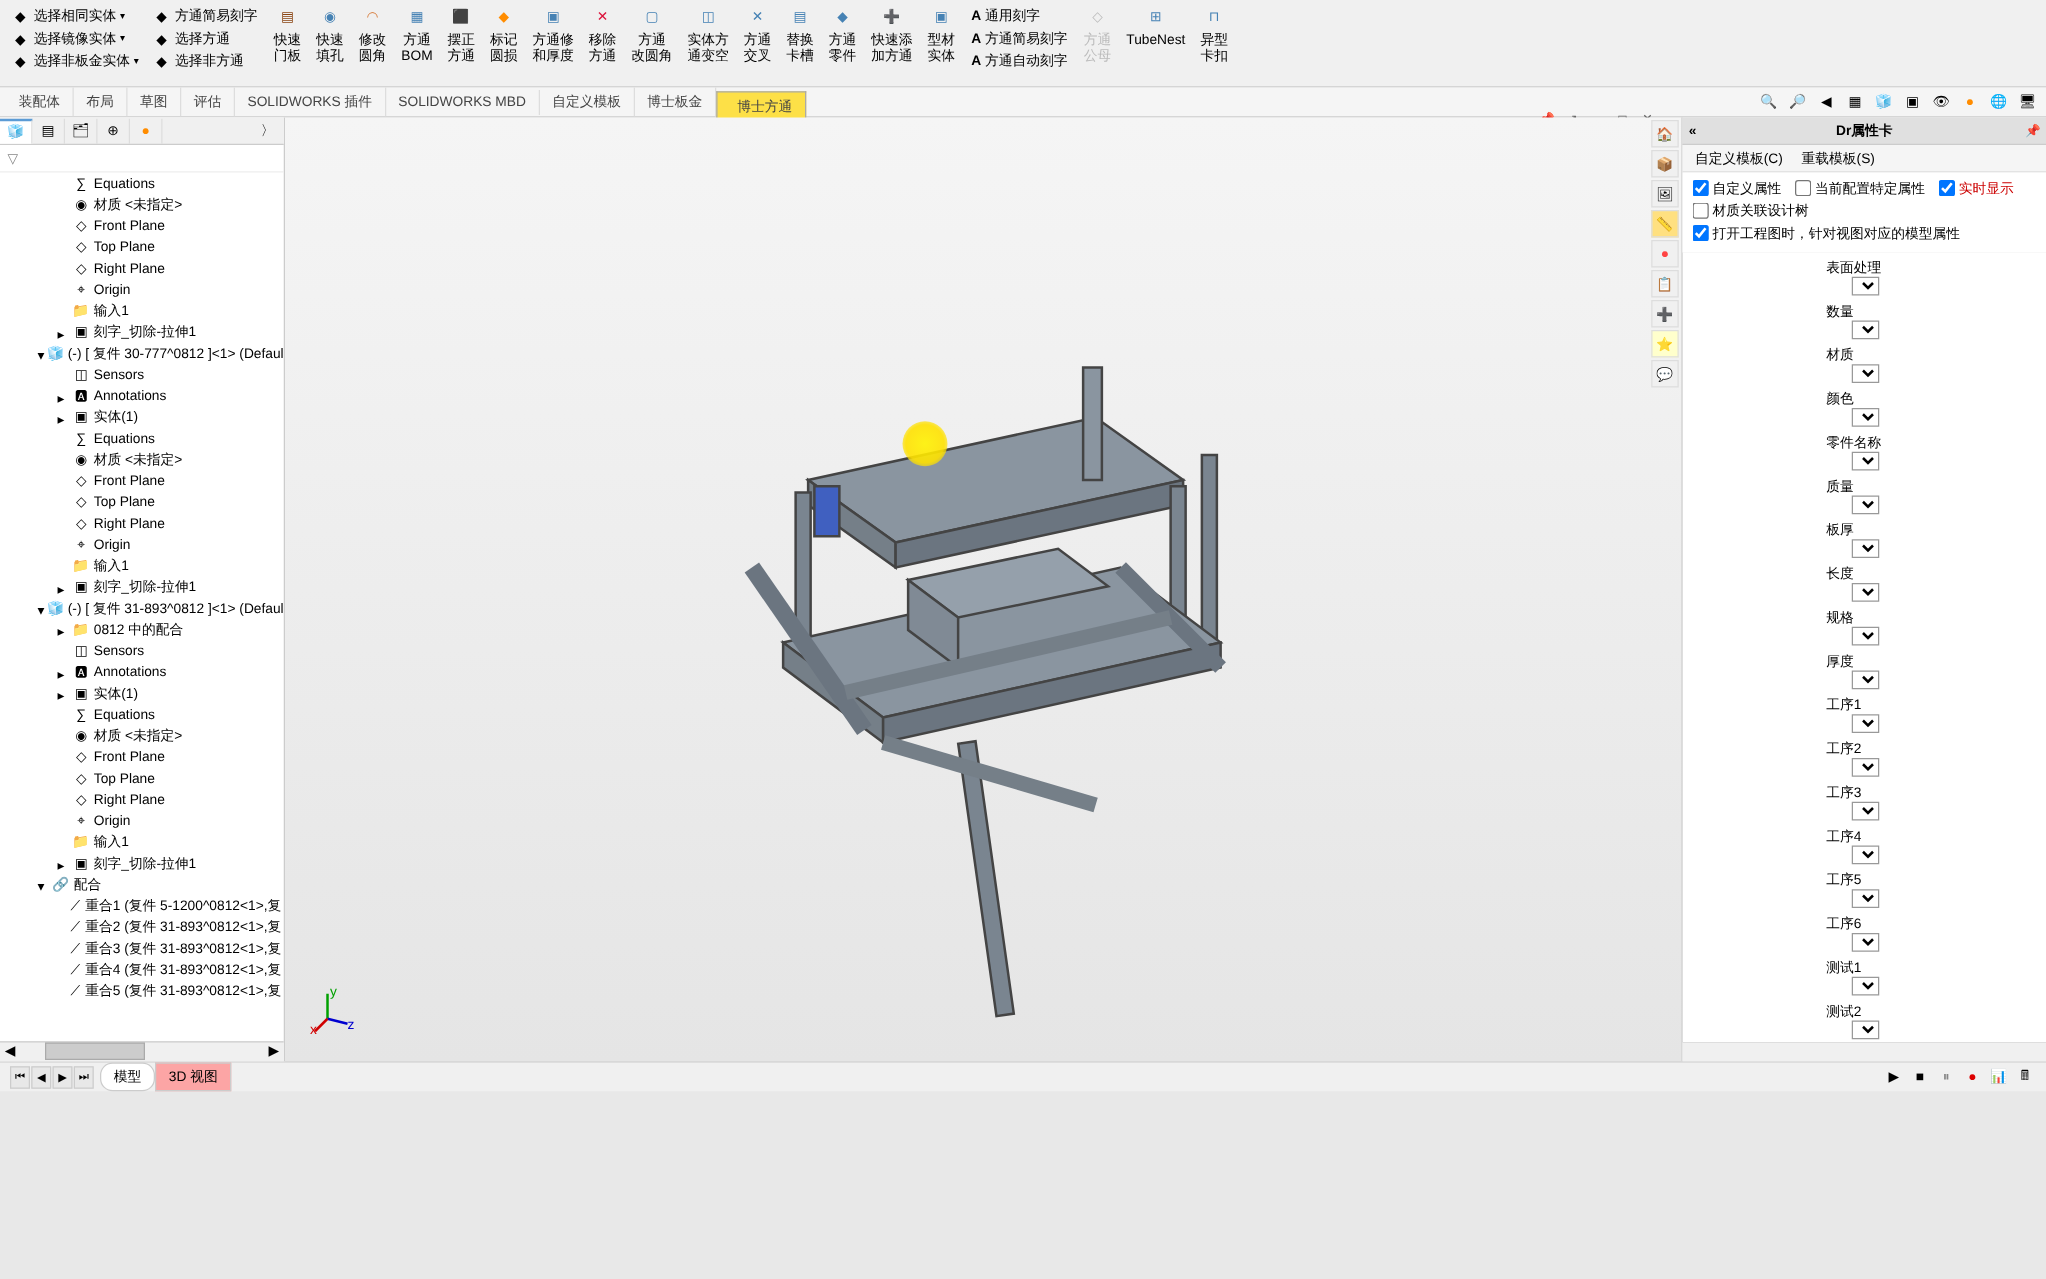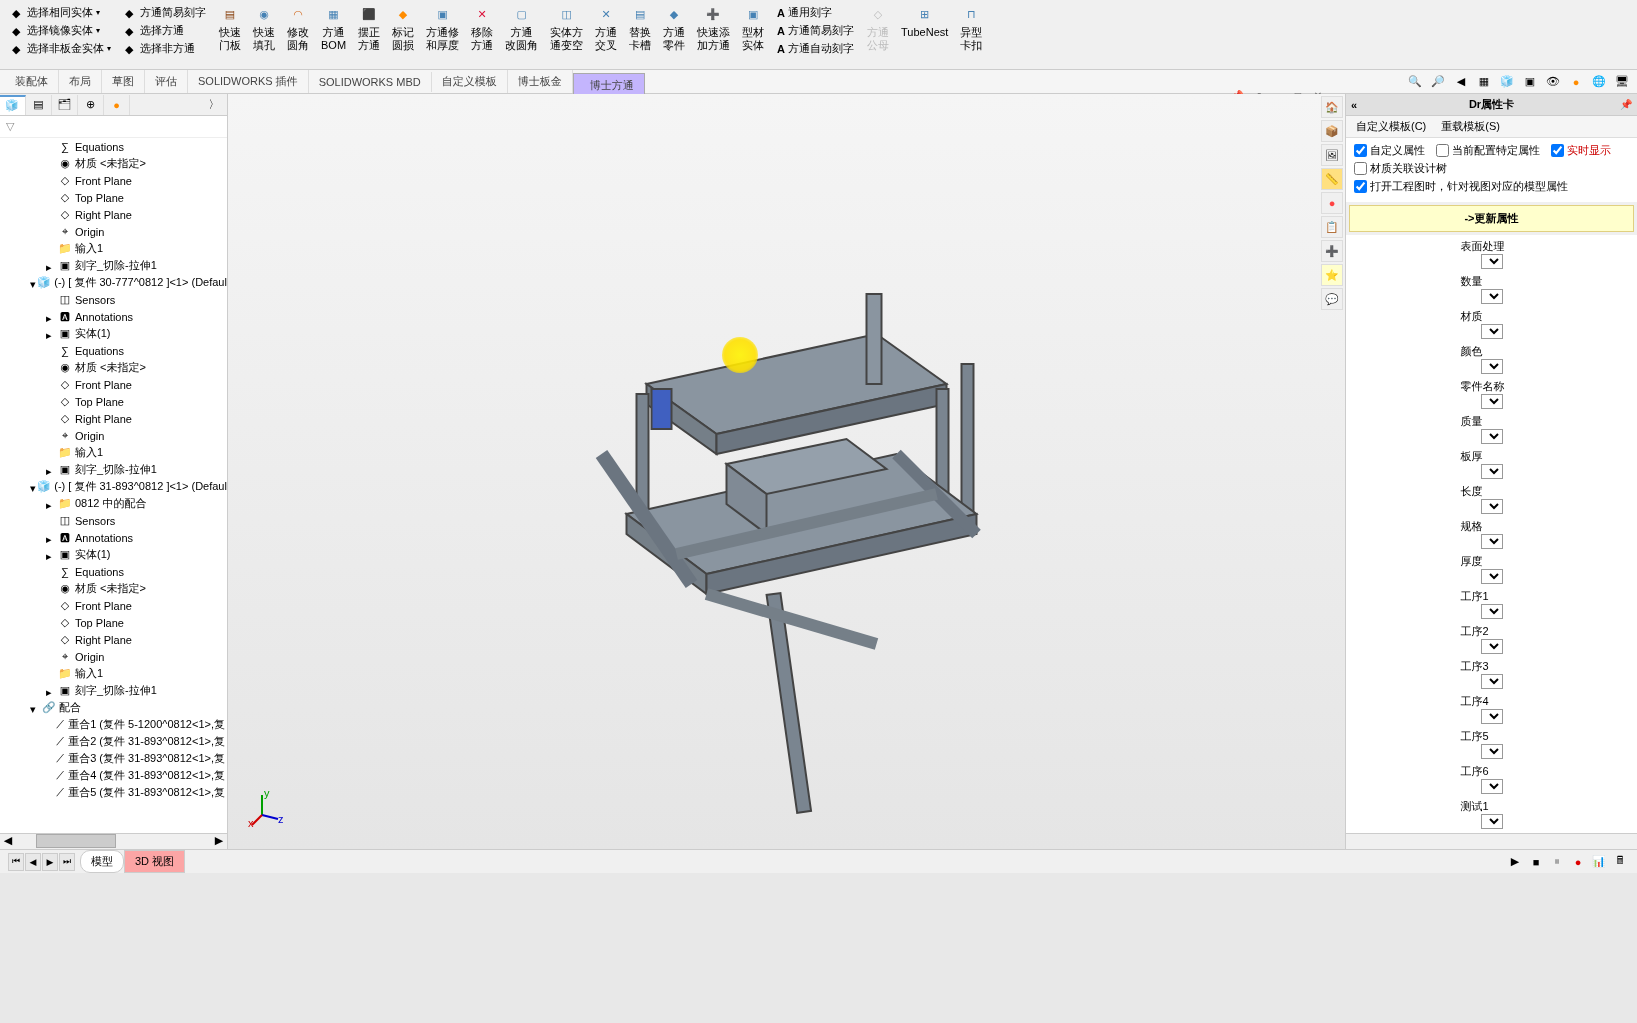--- a/index.html
+++ b/index.html
@@ -8,21 +8,21 @@
     .ribbon { background: #f0f0f0; border-bottom: 1px solid #ccc; height: 70px; display: flex; padding: 2px 5px; }
     .ribbon-icon-col { display: flex; flex-direction: column; align-items: center; padding: 2px 6px; font-size: 10px; text-align: center; cursor: pointer; }
     .ribbon-icon-col .icon-box { width: 20px; height: 20px; margin-bottom: 2px; display: flex; align-items: center; justify-content: center; }
     .ribbon-icon-col span { display: block; line-height: 13px; }
     .sel-col { display:flex; flex-direction:column; gap:1px; padding:2px 5px;}
     .sel-item { display:flex; align-items:center; gap:3px; padding:1px 2px; cursor:pointer; white-space:nowrap;}
     .mini-icon{width:12px;height:12px;display:inline-block;}
     
     .tabs-row { background: #f5f5f5; height: 24px; display: flex; align-items: center; border-bottom: 1px solid #ccc; padding-left: 5px; }
     .tab { padding: 4px 10px; font-size: 11px; cursor: pointer; color: #444; border-right:1px solid #ddd;}
-    .tab.active { background: #c4b5fd; border: 1px solid #aaa; border-bottom: 1px solid #fff; position: relative; top: 4px; padding-left: 16px; }
+    .tab.active { background: #fde047; border: 1px solid #aaa; border-bottom: 1px solid #fff; position: relative; top: 4px; padding-left: 16px; }
     .view-toolbar { margin-left: auto; display: flex; gap: 3px; padding-right: 5px; align-items: center;}
     .vt-icon { width: 20px; height: 20px; cursor: pointer; display:flex; align-items:center; justify-content:center;}
     
     .main-area { display: flex; height: 755px; }
     
     .sidebar { width: 228px; background: #fff; border-right: 1px solid #ccc; display: flex; flex-direction: column; }
     .sidebar-tabs { height: 22px; display: flex; border-bottom: 1px solid #ccc; background:#f0f0f0; align-items:center;}
     .sb-tab { width: 26px; height: 20px; display: flex; align-items: center; justify-content: center; cursor: pointer; border-right:1px solid #ddd;}
     .sb-tab.active { background: #fff; border-top:2px solid #5b9bd5;}
     .sidebar-filter { height:22px; border-bottom:1px solid #eee; display:flex; align-items:center; padding:0 6px;}
@@ -596,21 +596,20 @@
             <span>材质关联设计树</span>
           </label>
       </div>
       <div class="rp-check-row">
         <label>
             <input type="checkbox" checked="" style="">
             <span>打开工程图时，针对视图对应的模型属性</span>
           </label>
       </div>
     </div>
-    <div class="rp-button">-&gt;更新属性</div>
     <div class="rp-props" id="props-container">
         <div class="rp-prop-row">
           <div class="rp-prop-label">表面处理</div>
           <select class="rp-prop-select"></select>
         </div>
         <div class="rp-prop-row">
           <div class="rp-prop-label">数量</div>
           <select class="rp-prop-select"></select>
         </div>
         <div class="rp-prop-row">

